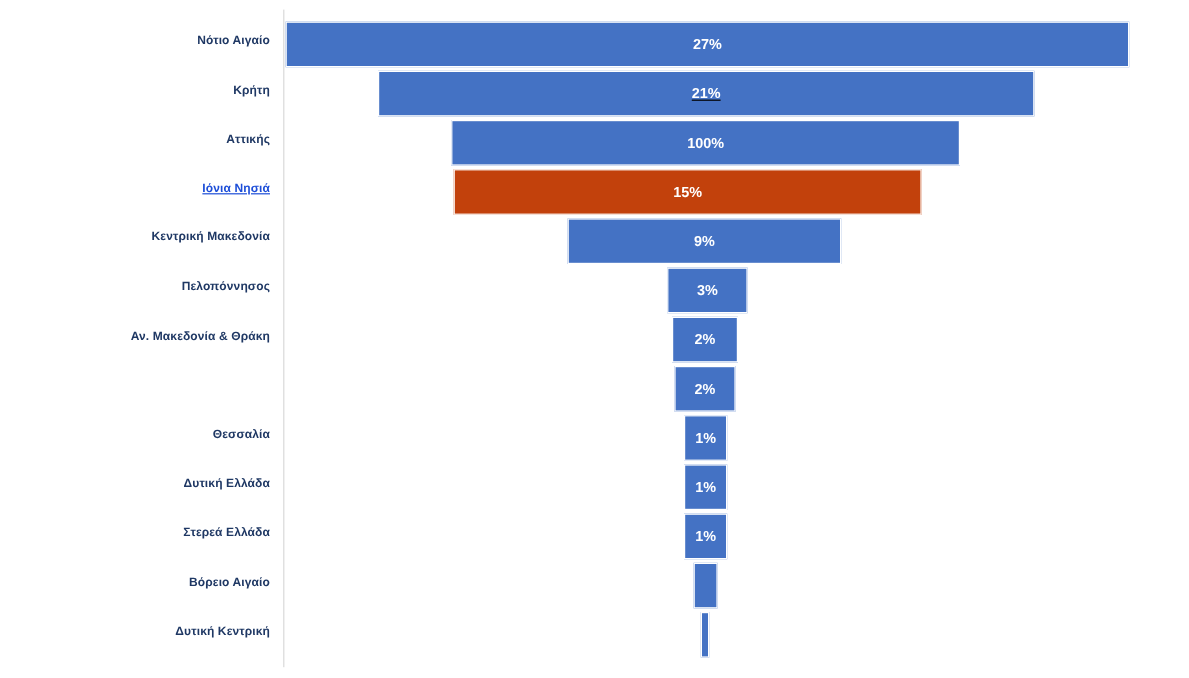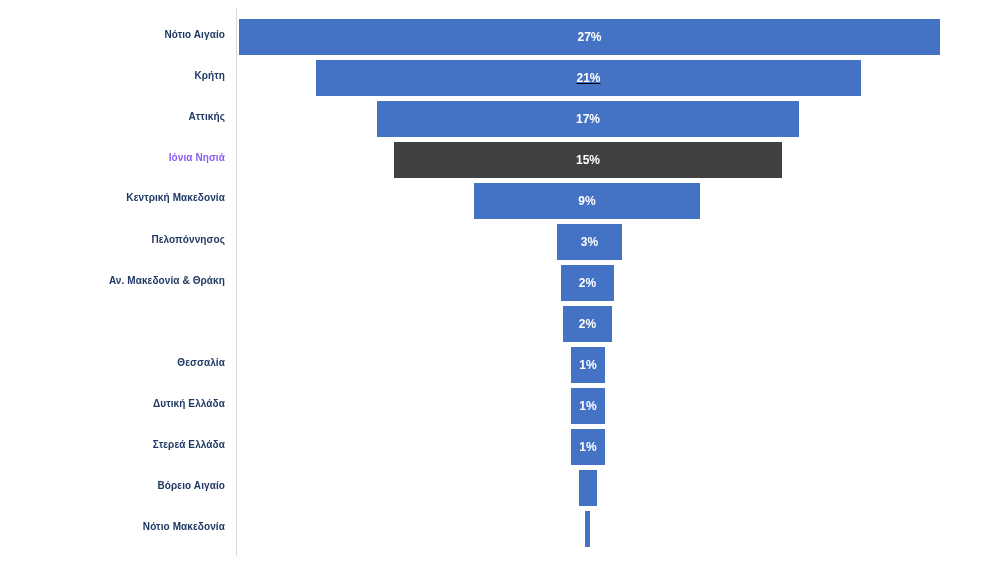--- a/index.html
+++ b/index.html
@@ -85,44 +85,44 @@
 </style>
 </head>
 <body>
 
 <div id="chart-root" style="background: rgb(255, 255, 255);">
 
   <div class="label-col">
     <div class="cat-label" style="top: 30px; color: rgb(31, 56, 100);">Νότιο Αιγαίο</div>
     <div class="cat-label" style="top: 71px; color: rgb(31, 56, 100); margin-left: 43px;">Κρήτη</div>
     <div class="cat-label" style="top: 112px; color: rgb(31, 56, 100);">Αττικής</div>
-    <div class="cat-label" style="top: 153px; color: #8b5cf6;">Ιόνια Νησιά</div>
+    <div class="cat-label" style="top: 153px; color: #1d4ed8; text-decoration: underline;">Ιόνια Νησιά</div>
     <div class="cat-label" style="top: 193px; color: rgb(31, 56, 100); padding-left: 16px;">Κεντρική Μακεδονία</div>
     <div class="cat-label" style="top: 235px; color: rgb(31, 56, 100); padding-left: 8px;">Πελοπόννησος</div>
     <div class="cat-label" style="top: 276px; color: rgb(31, 56, 100);">Αν. Μακεδονία &amp; Θράκη</div>
     <div class="cat-label" style="top: 358px; color: rgb(31, 56, 100); margin-left: 16px;">Θεσσαλία</div>
     <div class="cat-label" style="top: 399px; color: rgb(31, 56, 100);">Δυτική Ελλάδα</div>
     <div class="cat-label" style="top: 440px; color: rgb(31, 56, 100);">Στερεά Ελλάδα</div>
     <div class="cat-label" style="top: 481px; color: rgb(31, 56, 100);">Βόρειο Αιγαίο</div>
-    <div class="cat-label" style="top: 522px; color: rgb(31, 56, 100);">Νότιο Μακεδονία</div>
+    <div class="cat-label" style="top: 522px; color: rgb(31, 56, 100);">Δυτική Κεντρική</div>
   </div>
 
   <div class="axis-line" style="background: rgb(217, 217, 217);"></div>
 
   <div class="plot-area">
     <div class="bar" style="left: 238px; width: 703px; top: 18px; height: 38px; background: rgb(68, 114, 196); border-color: rgb(255, 255, 255);">
         <span class="bar-value" style="color: rgb(255, 255, 255);">27%</span>
       </div>
     <div class="bar" style="left: 315px; width: 547px; top: 59px; height: 38px; background: rgb(68, 114, 196); border-color: rgb(255, 255, 255); text-decoration: underline;">
         <span class="bar-value" style="color: rgb(255, 255, 255);">21%</span>
       </div>
     <div class="bar" style="left: 376px; width: 424px; top: 100px; height: 38px; background: rgb(68, 114, 196); border-color: rgb(255, 255, 255);">
-        <span class="bar-value" style="color: rgb(255, 255, 255);">17%</span>
+        <span class="bar-value" style="color: rgb(255, 255, 255);">100%</span>
       </div>
-    <div class="bar" style="left: 393px; width: 390px; top: 141px; height: 38px; background: #404040; border-color: rgb(255, 255, 255);">
+    <div class="bar" style="left: 378px; width: 390px; top: 141px; height: 38px; background: #c2410c; border-color: rgb(255, 255, 255);">
         <span class="bar-value" style="color: rgb(255, 255, 255);">15%</span>
       </div>
     <div class="bar" style="left: 473px; width: 228px; top: 182px; height: 38px; background: rgb(68, 114, 196); border-color: rgb(255, 255, 255);">
         <span class="bar-value" style="color: rgb(255, 255, 255);">9%</span>
       </div>
     <div class="bar" style="left: 556px; width: 67px; top: 223px; height: 38px; background: rgb(68, 114, 196); border-color: rgb(255, 255, 255);">
         <span class="bar-value" style="color: rgb(255, 255, 255);">3%</span>
       </div>
     <div class="bar" style="left: 560px; width: 55px; top: 264px; height: 38px; background: rgb(68, 114, 196); border-color: rgb(255, 255, 255);">
         <span class="bar-value" style="color: rgb(255, 255, 255);">2%</span>

